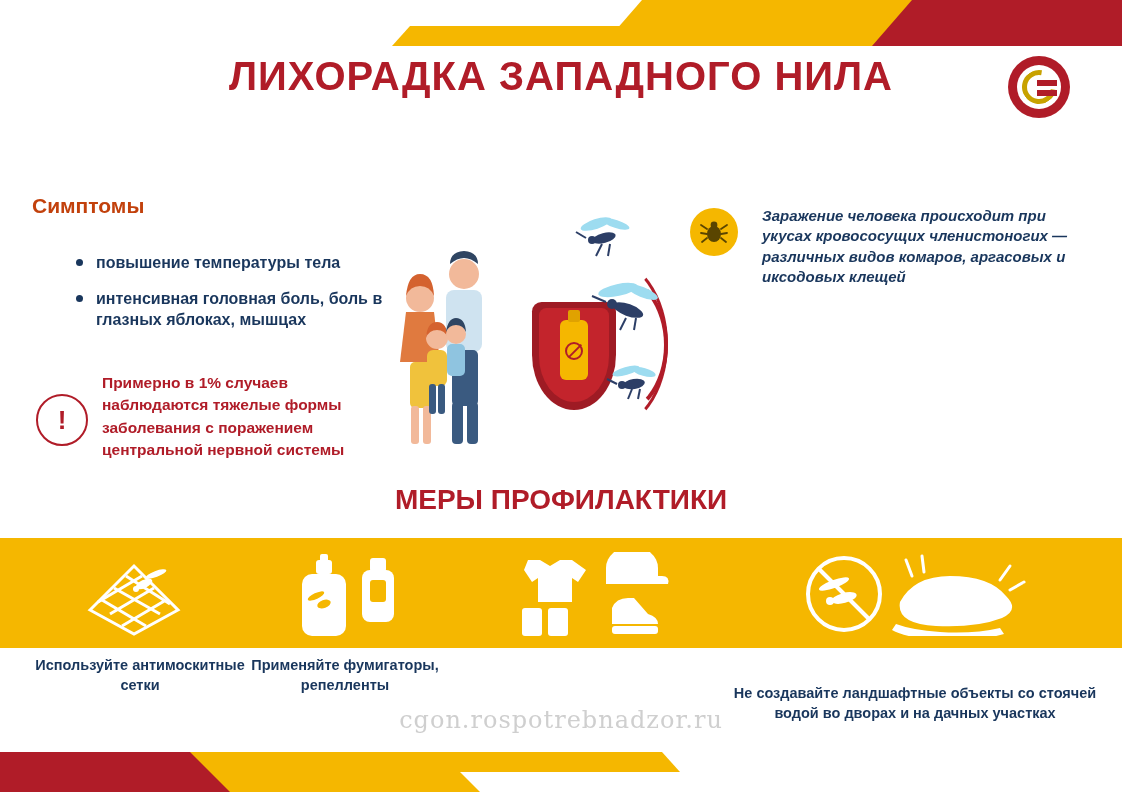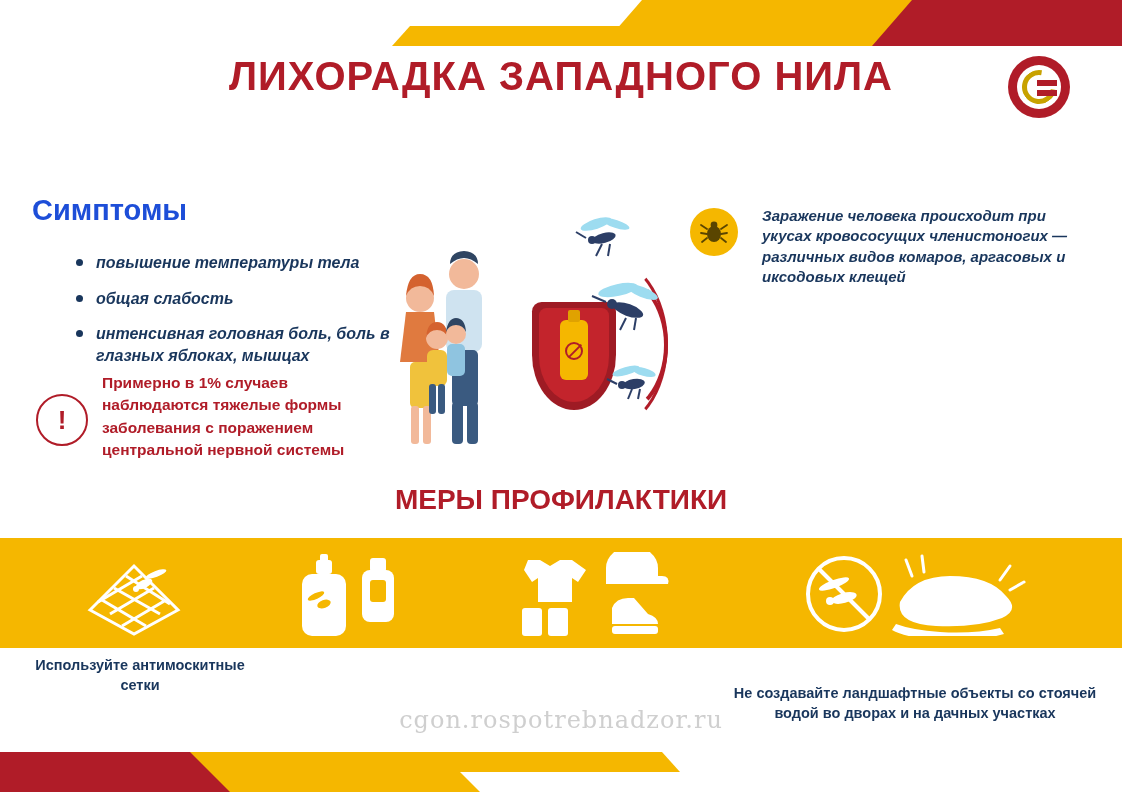--- a/index.html
+++ b/index.html
@@ -68,23 +68,23 @@
     position:absolute;left:29px;top:34px;width:20px;height:6px;background:#b01c28;
   }
 
   .subtitle{
     position:absolute;left:40px;top:128px;width:1042px;text-align:center;
     font-size:15.5px;font-weight:bold;color:#19365c;line-height:1.45;
   }
 
   
   .sym-title{
-    position:absolute;left:32px;top:194px;font-size:29px;font-weight:bold;color:#1d4ed8;
-  }
-  .sym-list{position:absolute;left:34px;top:236px;width:350px;font-style:italic;}
+    position:absolute;left:32px;top:194px;font-size:21px;font-weight:bold;color:#c2410c;
+  }
+  .sym-list{position:absolute;left:34px;top:236px;width:350px;}
   .sym-list li{
     font-size:16px;font-weight:bold;color:#19365c;line-height:1.35;margin-bottom:14px;
     list-style:none;position:relative;padding-left:22px;
   }
   .sym-list li:before{
     content:"";position:absolute;left:2px;top:7px;width:7px;height:7px;border-radius:50%;
     background:#19365c;
   }
 
   .warn-box{position:absolute;left:36px;top:372px;width:360px;}
@@ -187,21 +187,20 @@
     <div class="inner"></div>
     <div class="g"></div>
     <div class="bar"></div>
     <div class="bar2"></div>
   </div>
 
 
   <div class="sym-title">Симптомы</div>
   <ul class="sym-list">
     <li>повышение температуры тела</li>
-    <li>общая слабость</li>
     <li>интенсивная головная боль, боль в глазных яблоках, мышцах</li>
   </ul>
 
   <div class="warn-box">
     <div class="warn-circle">!</div>
     <div class="warn-text">Примерно в 1% случаев наблюдаются тяжелые формы заболевания с поражением центральной нервной системы</div>
   </div>
 
   <div class="illus">
 
@@ -360,20 +359,21 @@
         <line x1="112" y1="22" x2="106" y2="6"></line>
         <line x1="124" y1="18" x2="122" y2="2"></line>
         <line x1="200" y1="26" x2="210" y2="12"></line>
         <line x1="210" y1="36" x2="224" y2="28"></line>
       </g>
     </svg>
   </div>
 
   <div class="prev-captions">
     <div class="cap cap1">Используйте антимоскитные сетки</div>
+    <div class="cap cap2">Применяйте фумигаторы, репелленты</div>
     <div class="cap cap4">Не создавайте ландшафтные объекты со стоячей водой во дворах и на дачных участках</div>
   </div>
 
   <div class="site">cgon.rospotrebnadzor.ru</div>
 
   <div class="bottom-band">
     <div class="yellow"></div>
     <div class="red"></div>
     <div class="yellow2"></div>
   </div>

